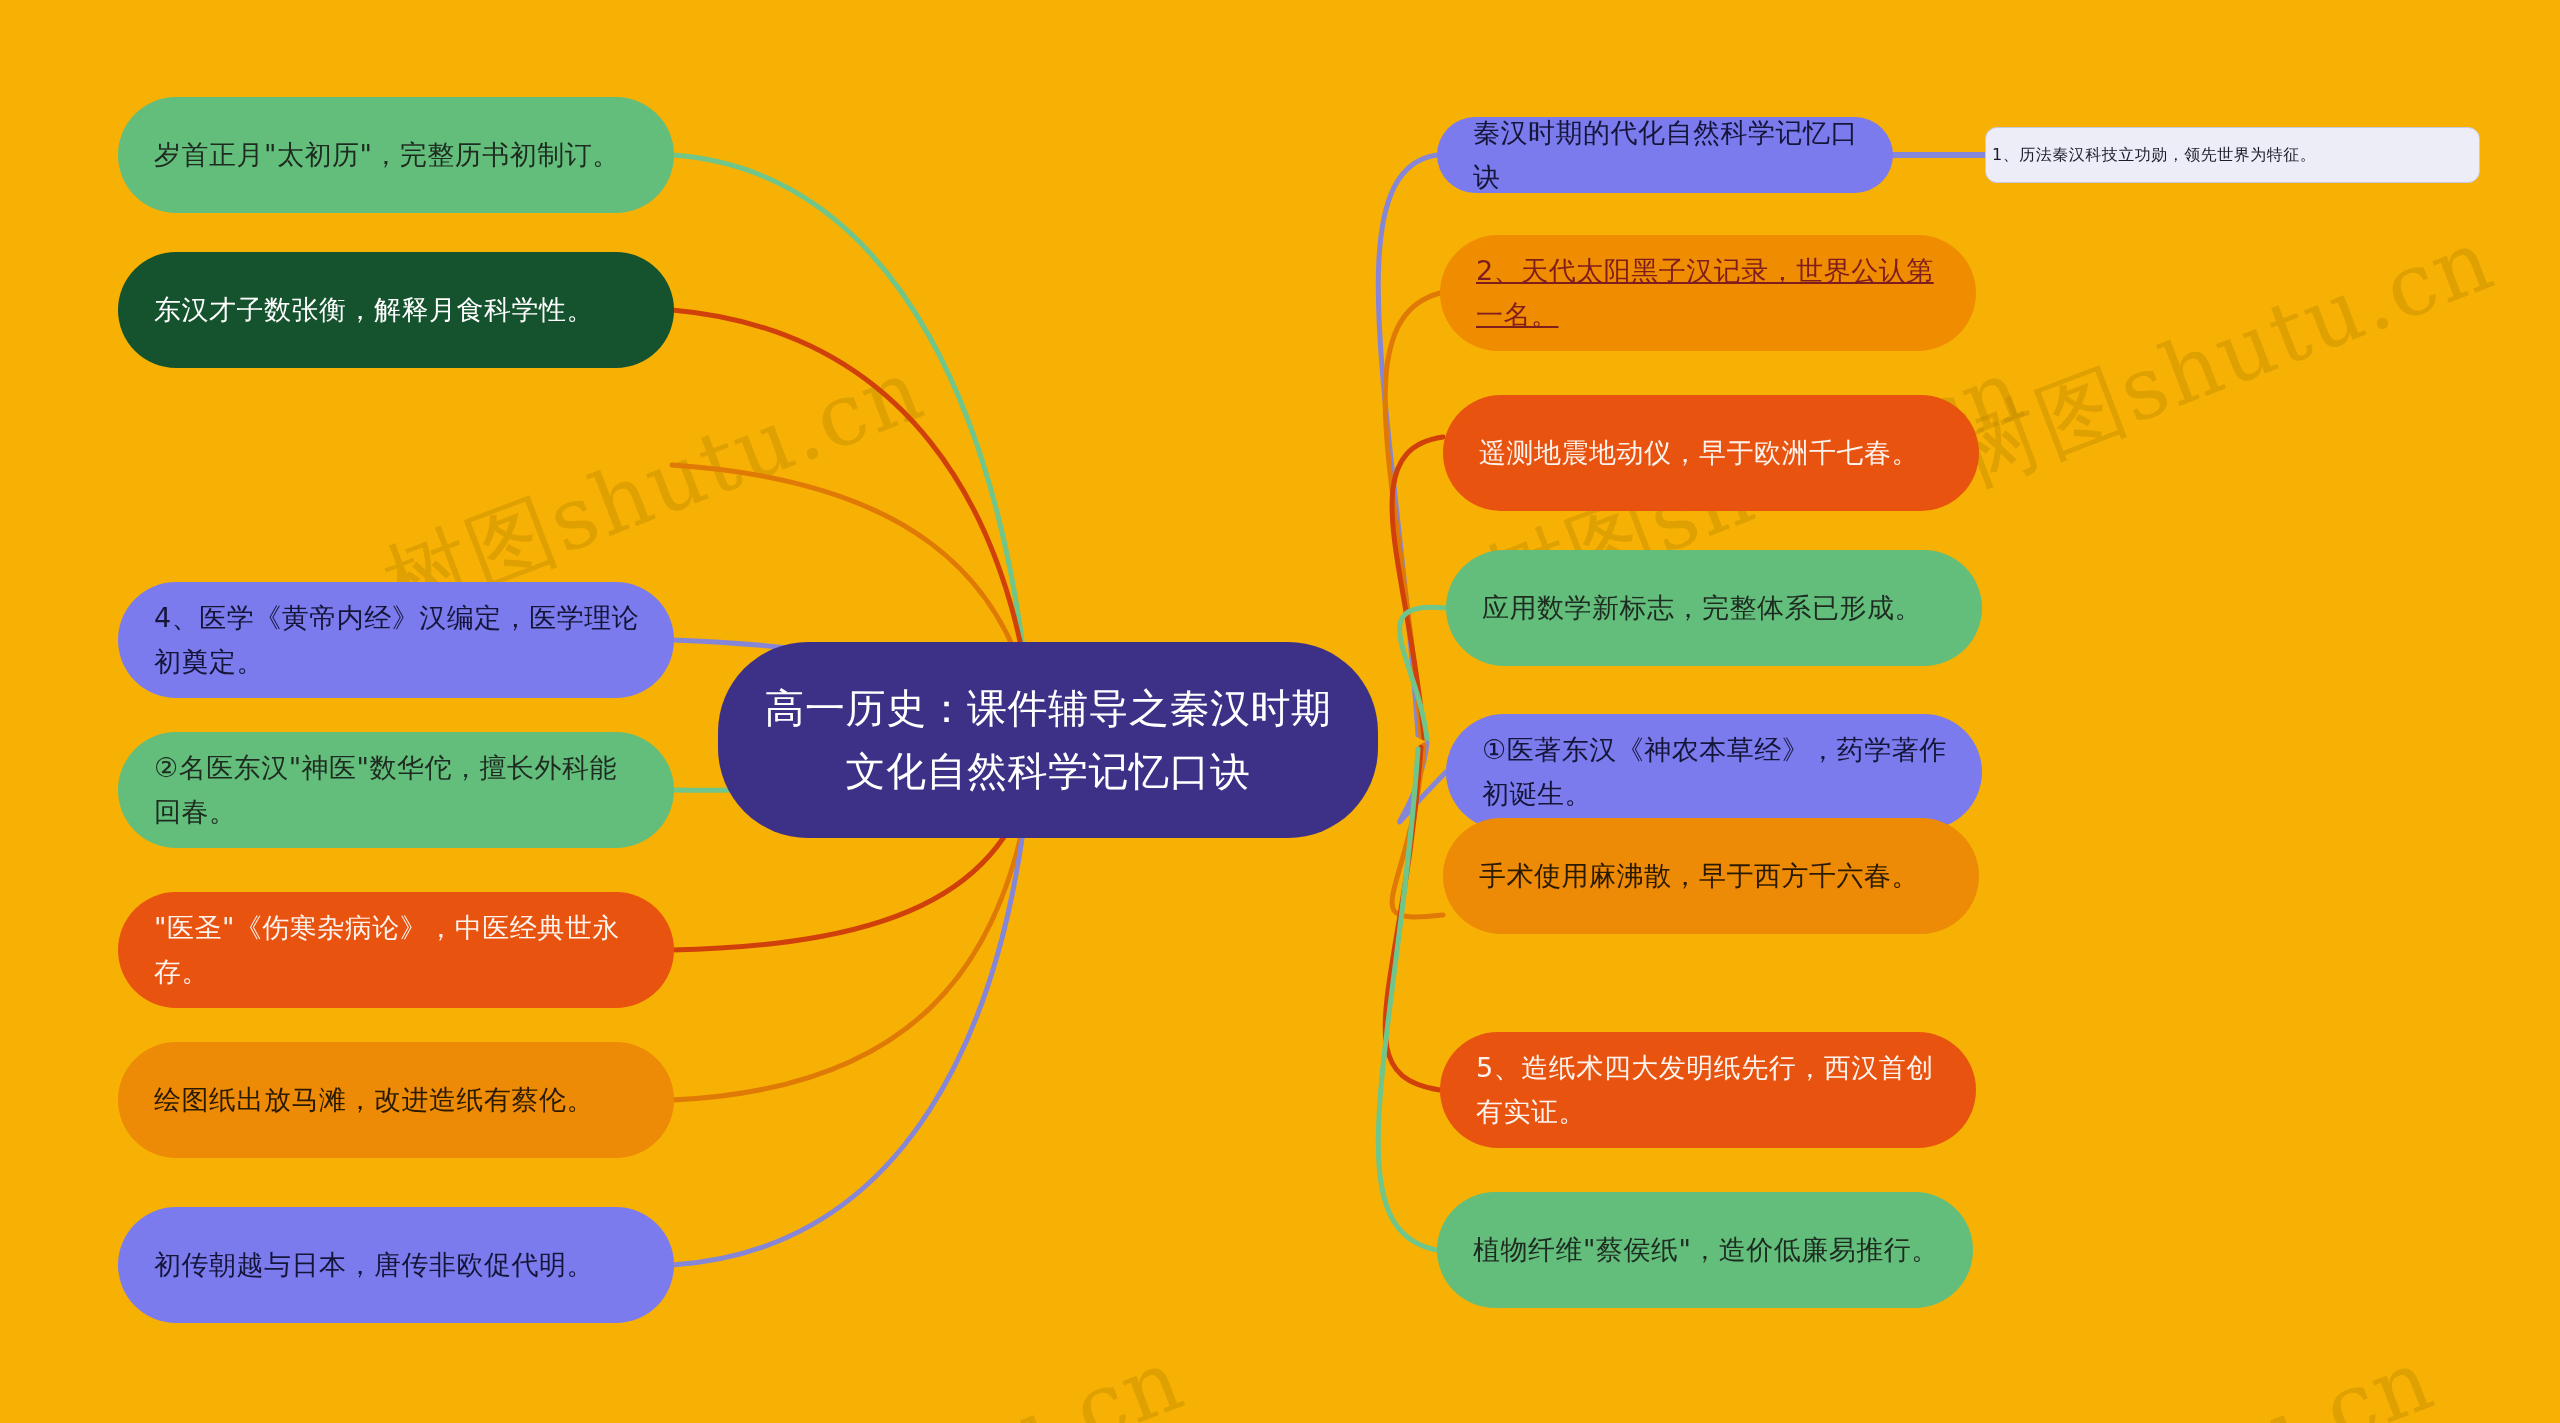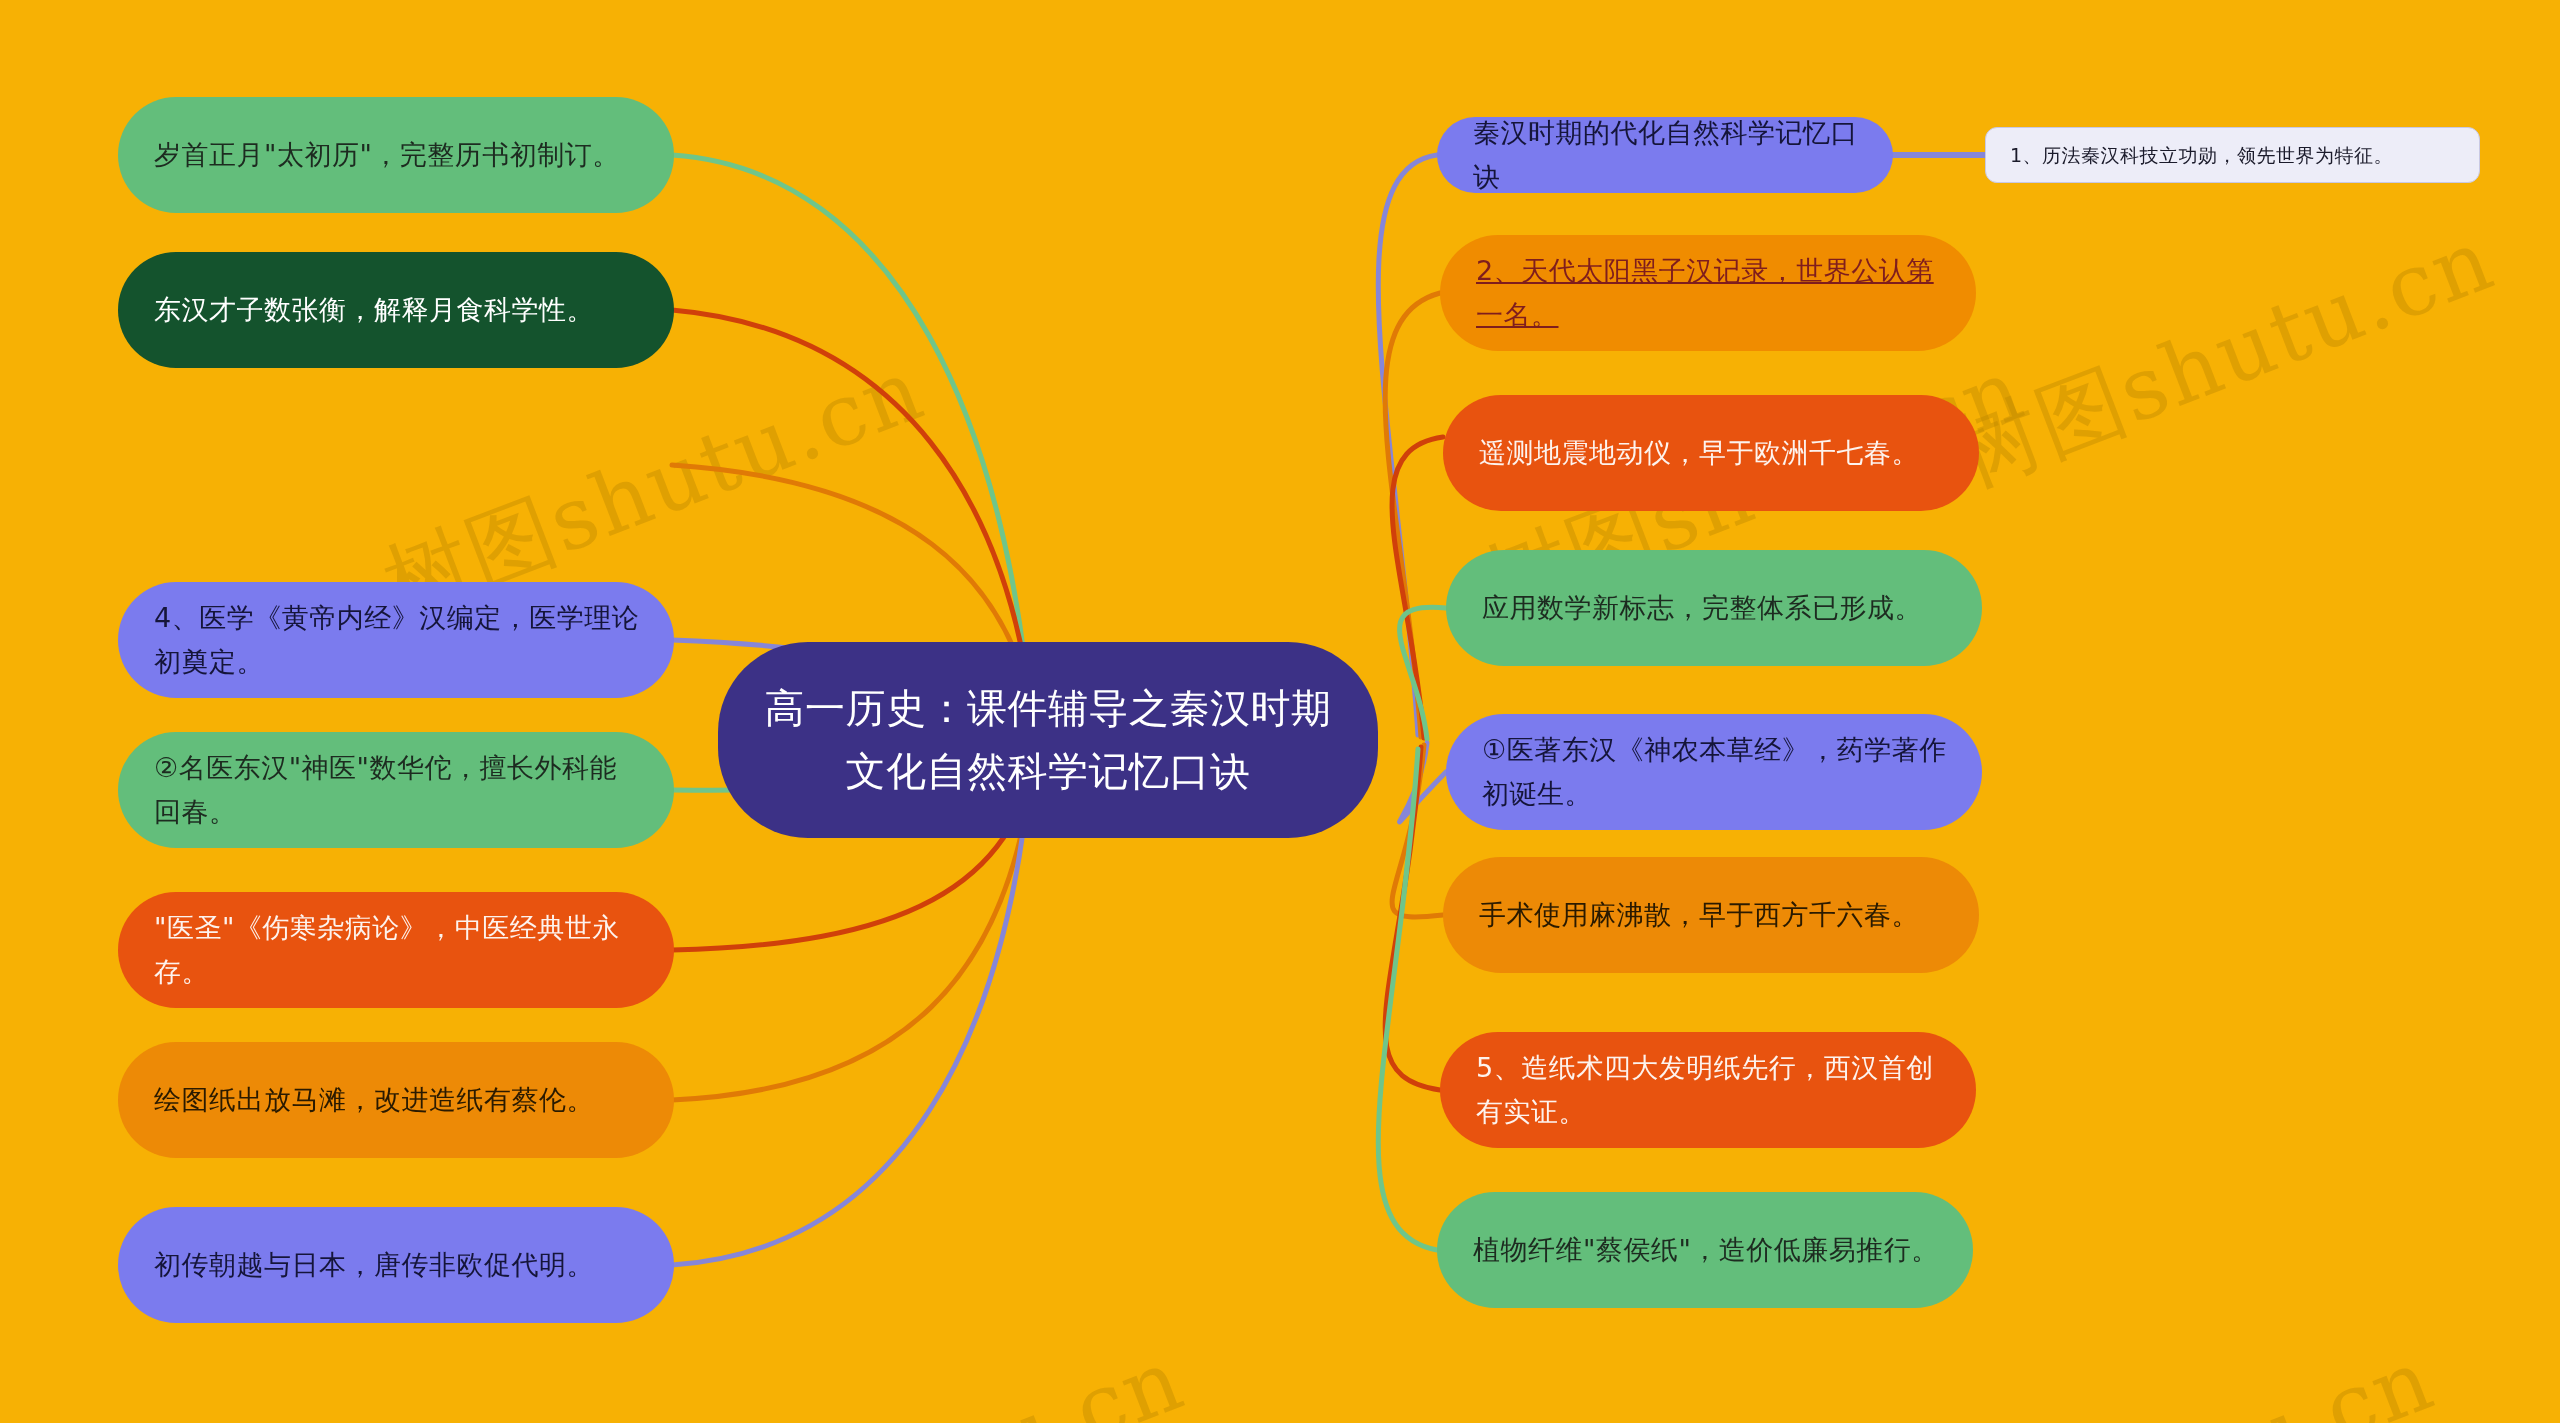--- a/index.html
+++ b/index.html
@@ -59,22 +59,22 @@
     font-size: 40px;
     color: #ffffff;
     text-align: center;
     justify-content: center;
     line-height: 1.58;
     padding: 20px 34px;
     background: #3C3186;
     border-radius: 90px;
   }
   .leaf-note {
-    font-size: 19px;
-    padding: 11px 24px;
+    font-size: 16px;
+    padding: 11px 6px;
     background: #EDEDF8;
     color: #1b1b2b;
     border-radius: 12px;
     border: 1px solid #c9c9e4;
     line-height: 1.4;
   }
   .c-green  { background: #63BE7B; color: #1d2b20; }
   .c-red    { background: #14532d; color: #ffffff; }
   .c-orange { background: #F08C00; color: #7f1d1d; text-decoration: underline; }
   .c-purple { background: #7B7BEE; color: #15153a; }
@@ -167,21 +167,21 @@
   </div>
 
   <div class="node branch c-green" style="left:1446px; top:550px; width:536px; height:116px;">
     <span class="txt">应用数学新标志，完整体系已形成。</span>
   </div>
 
   <div class="node branch c-purple" style="left:1446px; top:714px; width:536px; height:116px;">
     <span class="txt">①医著东汉《神农本草经》，药学著作初诞生。</span>
   </div>
 
-  <div class="node branch c-org2" style="left:1443px; top:857px; width:536px; height:116px;">
+  <div class="node branch c-org2" style="left:1443px; top:818px; width:536px; height:116px;">
     <span class="txt">手术使用麻沸散，早于西方千六春。</span>
   </div>
 
   <div class="node branch c-redd" style="left:1440px; top:1032px; width:536px; height:116px;">
     <span class="txt">5、造纸术四大发明纸先行，西汉首创有实证。</span>
   </div>
 
   <div class="node branch c-green" style="left:1437px; top:1192px; width:536px; height:116px;">
     <span class="txt">植物纤维"蔡侯纸"，造价低廉易推行。</span>
   </div>

